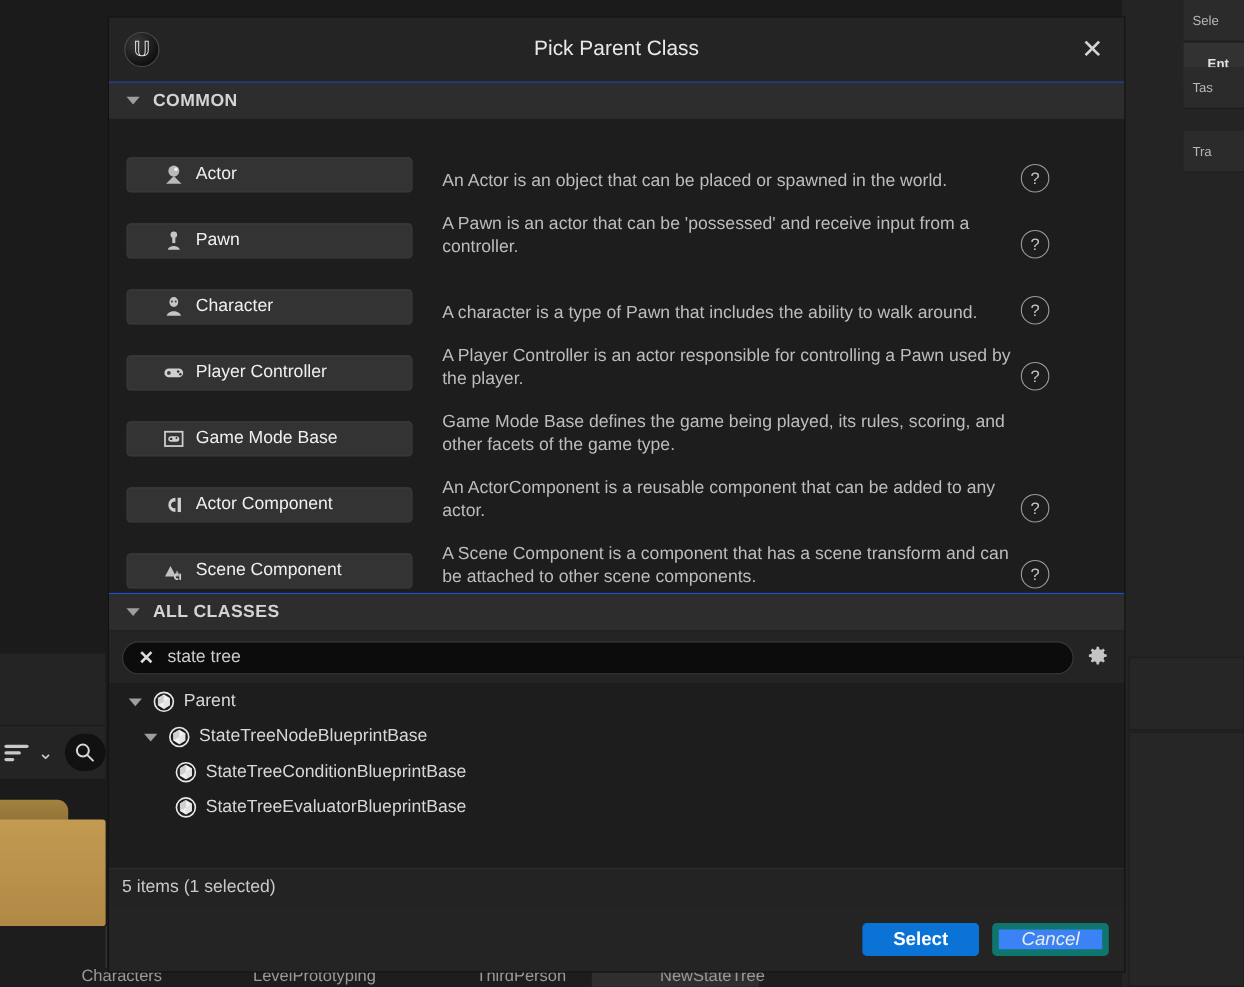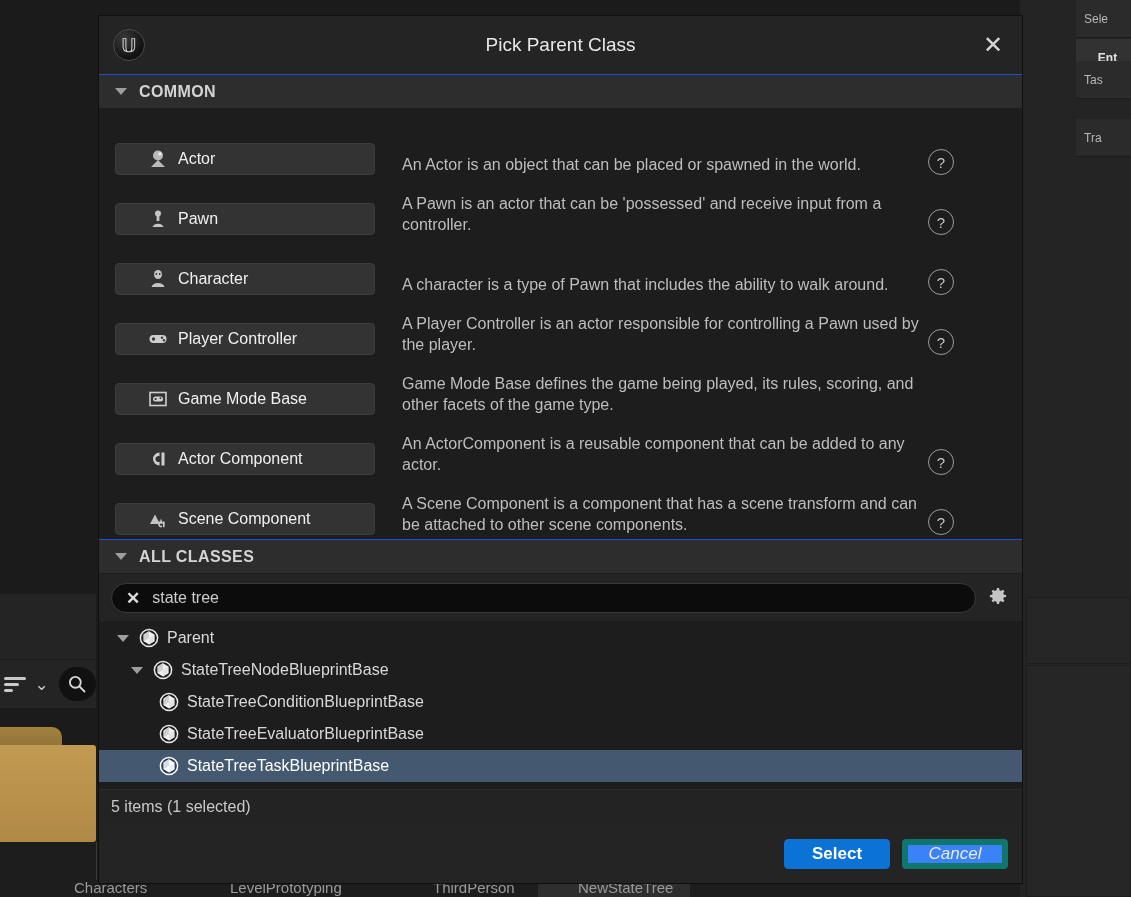--- a/index.html
+++ b/index.html
@@ -273,21 +273,21 @@
   </div>
 
   <div class="bg-bottom-strip"></div>
   <div class="bg-divider-v" style="left:96px;"></div>
   <div class="bg-divider-v" style="left:218px;"></div>
   <div class="bg-thumb-sel" style="left:538px;"></div>
 
   <div class="bg-label" style="left:30px;">Characters</div>
   <div class="bg-label" style="left:186px;">LevelPrototyping</div>
   <div class="bg-label" style="left:389px;">ThirdPerson</div>
-  <div class="bg-label" style="left:534px;">NewStateTree</div>
+  <div class="bg-label" style="left:556px;">NewStateTree</div>
 </div>
 
 <div id="dialog">
 
   <div class="titlebar">
     <div class="ue-logo">𝕌</div>
     <div class="title-text">Pick Parent Class</div>
     <div class="close-btn">✕</div>
   </div>
 
@@ -478,32 +478,20 @@
         <svg viewBox="0 0 20 20">
             <circle cx="10" cy="10" r="8.6" fill="#1d1d1d" stroke="#e8e8e8" stroke-width="1.5"></circle>
             <path d="M10 3.3 L15.4 6.5 L15.4 13.2 L10 16.5 L4.6 13.2 L4.6 6.5 Z" fill="#f0f0f0"></path>
             <path d="M10 3.3 L10 10 L4.6 13.2 L4.6 6.5 Z" fill="#cfcfcf"></path>
             <path d="M10 10 L15.4 6.5 L15.4 13.2 L10 16.5 Z" fill="#e3e3e3"></path>
           </svg>
       </span>
       <span>StateTreeEvaluatorBlueprintBase</span>
     </div>
 
-    <div class="tree-row selected">
-      <span class="spacer" style="width:52px"></span>
-      <span class="obj-ico">
-        <svg viewBox="0 0 20 20">
-            <circle cx="10" cy="10" r="8.6" fill="#2c3f54" stroke="#ffffff" stroke-width="1.5"></circle>
-            <path d="M10 3.3 L15.4 6.5 L15.4 13.2 L10 16.5 L4.6 13.2 L4.6 6.5 Z" fill="#ffffff"></path>
-            <path d="M10 3.3 L10 10 L4.6 13.2 L4.6 6.5 Z" fill="#d6dde5"></path>
-            <path d="M10 10 L15.4 6.5 L15.4 13.2 L10 16.5 Z" fill="#eef2f6"></path>
-          </svg>
-      </span>
-      <span>StateTreeTaskBlueprintBase</span>
-    </div>
   </div>
 
   <div class="status-bar">
     <span>5 items (1 selected)</span>
   </div>
 
   <div class="footer">
     <div class="btn btn-primary">Select</div>
     <div class="btn btn-secondary">Cancel</div>
   </div>

